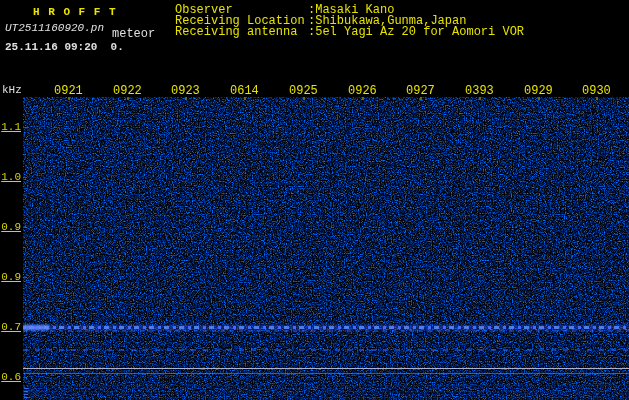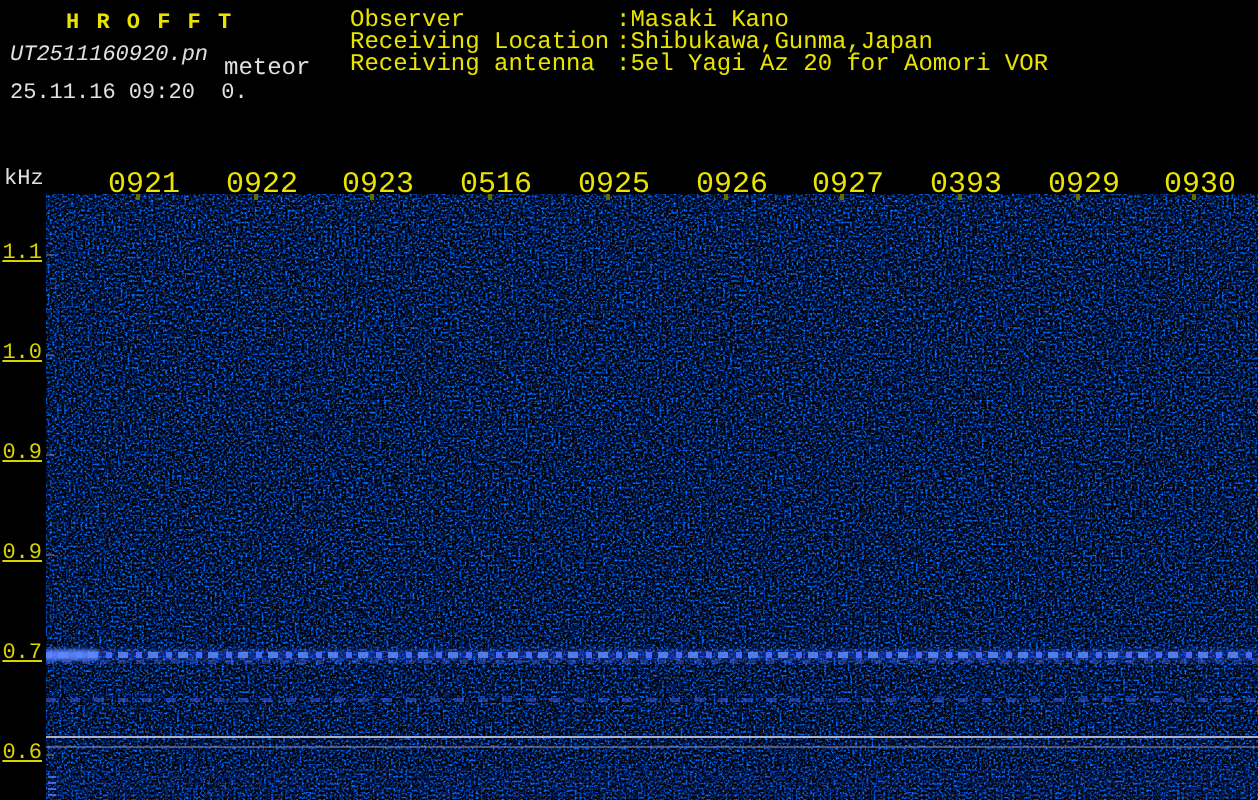--- a/index.html
+++ b/index.html
@@ -6,37 +6,37 @@
   html,body { width:629px; height:400px; background:#000; overflow:hidden; }
   body { font-family:"Liberation Mono","DejaVu Sans Mono",monospace; position:relative; color:#fff; }
 
   .screen { position:absolute; left:0; top:0; width:629px; height:400px; background:var(--bg,#000); }
 
   
   .brand { position:absolute; left:33px; top:6px; font-size:11px; font-weight:bold;
            color:var(--yellow,#e8e400); letter-spacing:1px; white-space:pre; }
   .file  { position:absolute; left:5px;  top:22px; font-size:11px; color:var(--white,#e0e0e0);font-style:italic; }
   .note  { position:absolute; left:112px; top:27px; font-size:12px; color:var(--white,#e0e0e0); }
-  .dt    { position:absolute; left:5px;  top:41px; font-size:11px; color:var(--white,#e0e0e0); white-space:pre; }
+  .dt    { position:absolute; left:5px;  top:41px; font-size:11px; color:var(--white,#e0e0e0); white-space:pre;font-weight:bold; }
 
   .meta { position:absolute; left:175px; top:5px; font-size:12px; color:var(--yellow,#e8e400); }
   .mrow { display:flex; height:11px; line-height:11.5px; white-space:pre; }
   .mrow dt { width:133px; }
   .mrow dd { white-space:pre; }
 
   
   .axes { position:absolute; inset:0; pointer-events:none; }
   .freq-unit { position:absolute; left:2px; top:84px; font-size:11px; color:var(--white,#e0e0e0); }
   .fl { position:absolute; left:0; width:21px; text-align:right; font-size:11px; height:12px; line-height:12px;
         color:var(--axis-yellow,#d8d400);text-decoration:underline; }
   .fl:nth-child(1){top:121px} .fl:nth-child(2){top:171px} .fl:nth-child(3){top:221px}
   .fl:nth-child(4){top:271px} .fl:nth-child(5){top:321px} .fl:nth-child(6){top:371px}
 
-  .tl { position:absolute; top:84px; width:28px; text-align:center; font-size:15px;
-        color:var(--yellow,#e8e400);text-decoration:underline; }
+  .tl { position:absolute; top:84px; width:28px; text-align:center; font-size:12px;
+        color:var(--yellow,#e8e400); }
   .tl:nth-child(1){left:54px}  .tl:nth-child(2){left:113px} .tl:nth-child(3){left:171px}
   .tl:nth-child(4){left:230px} .tl:nth-child(5){left:289px} .tl:nth-child(6){left:348px}
   .tl:nth-child(7){left:406px} .tl:nth-child(8){left:465px} .tl:nth-child(9){left:524px}
   .tl:nth-child(10){left:582px}
 
   
   .plot { position:absolute; left:23px; top:97px; width:606px; height:303px;
           background:var(--plot-bg,#000208); overflow:hidden; }
   .plot svg { position:absolute; left:0; top:0; }
 
@@ -111,21 +111,21 @@
       <span class="fl">0.9</span>
       <span class="fl">0.9</span>
       <span class="fl">0.7</span>
       <span class="fl">0.6</span>
     </div>
 
     <div>
       <span class="tl">0921</span>
       <span class="tl">0922</span>
       <span class="tl">0923</span>
-      <span class="tl">0516</span>
+      <span class="tl">0614</span>
       <span class="tl">0925</span>
       <span class="tl">0926</span>
       <span class="tl">0927</span>
       <span class="tl">0393</span>
       <span class="tl">0929</span>
       <span class="tl">0930</span>
     </div>
   </div>
 
   <div class="plot">

